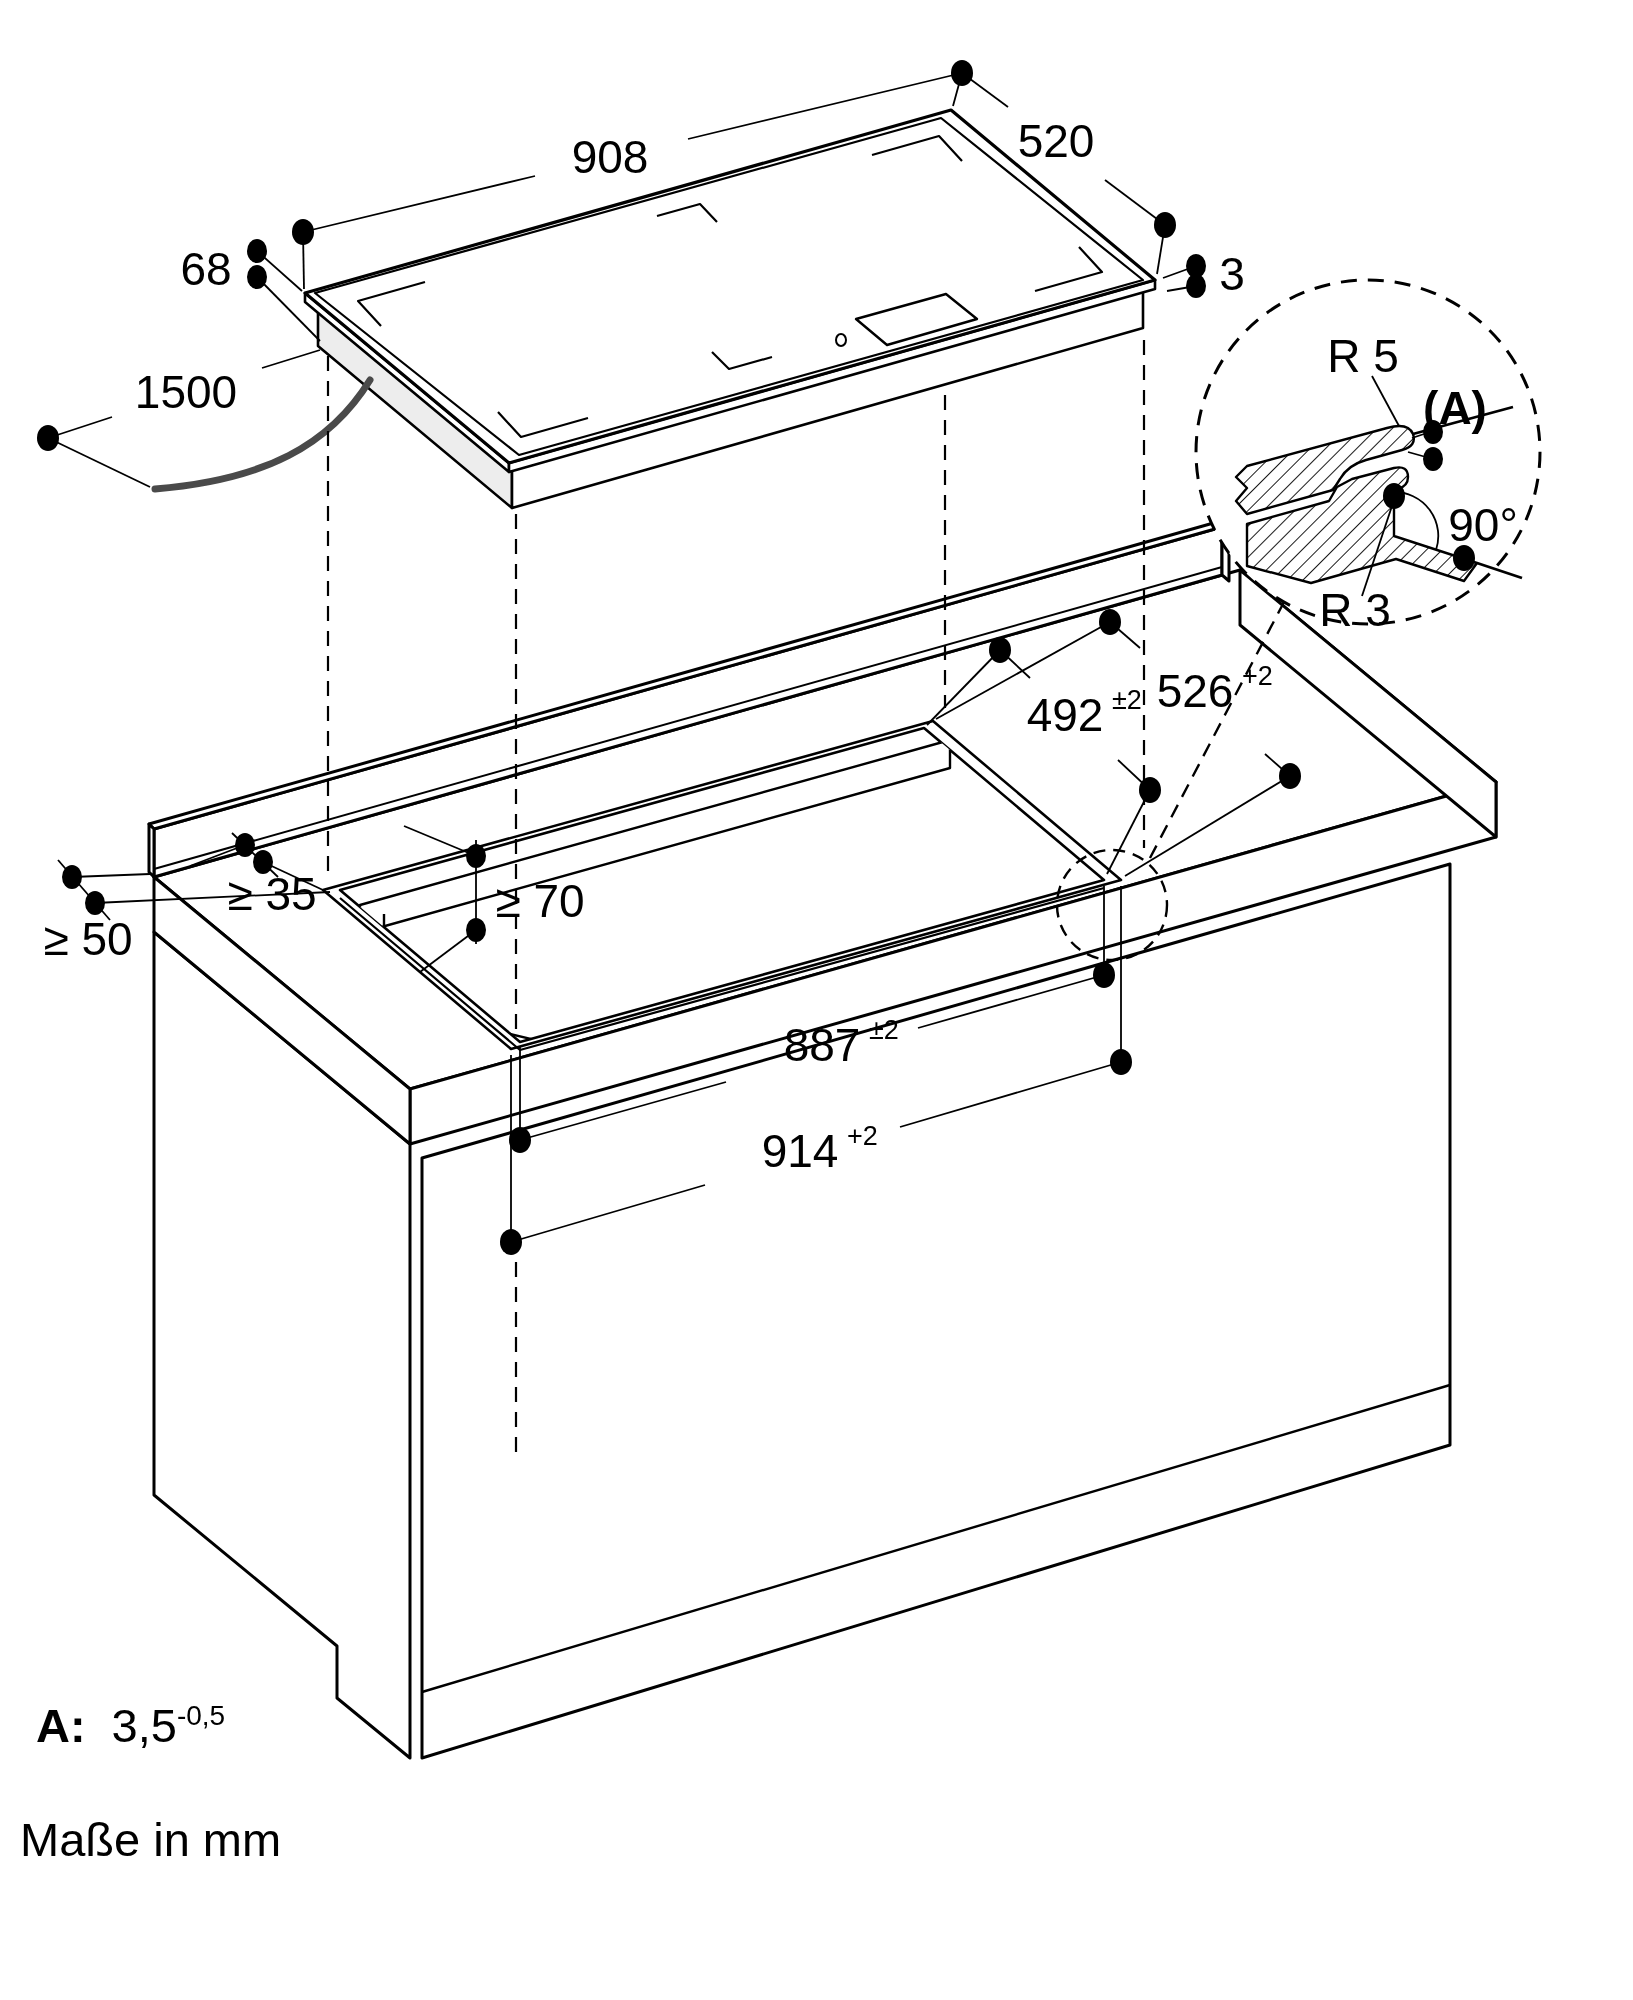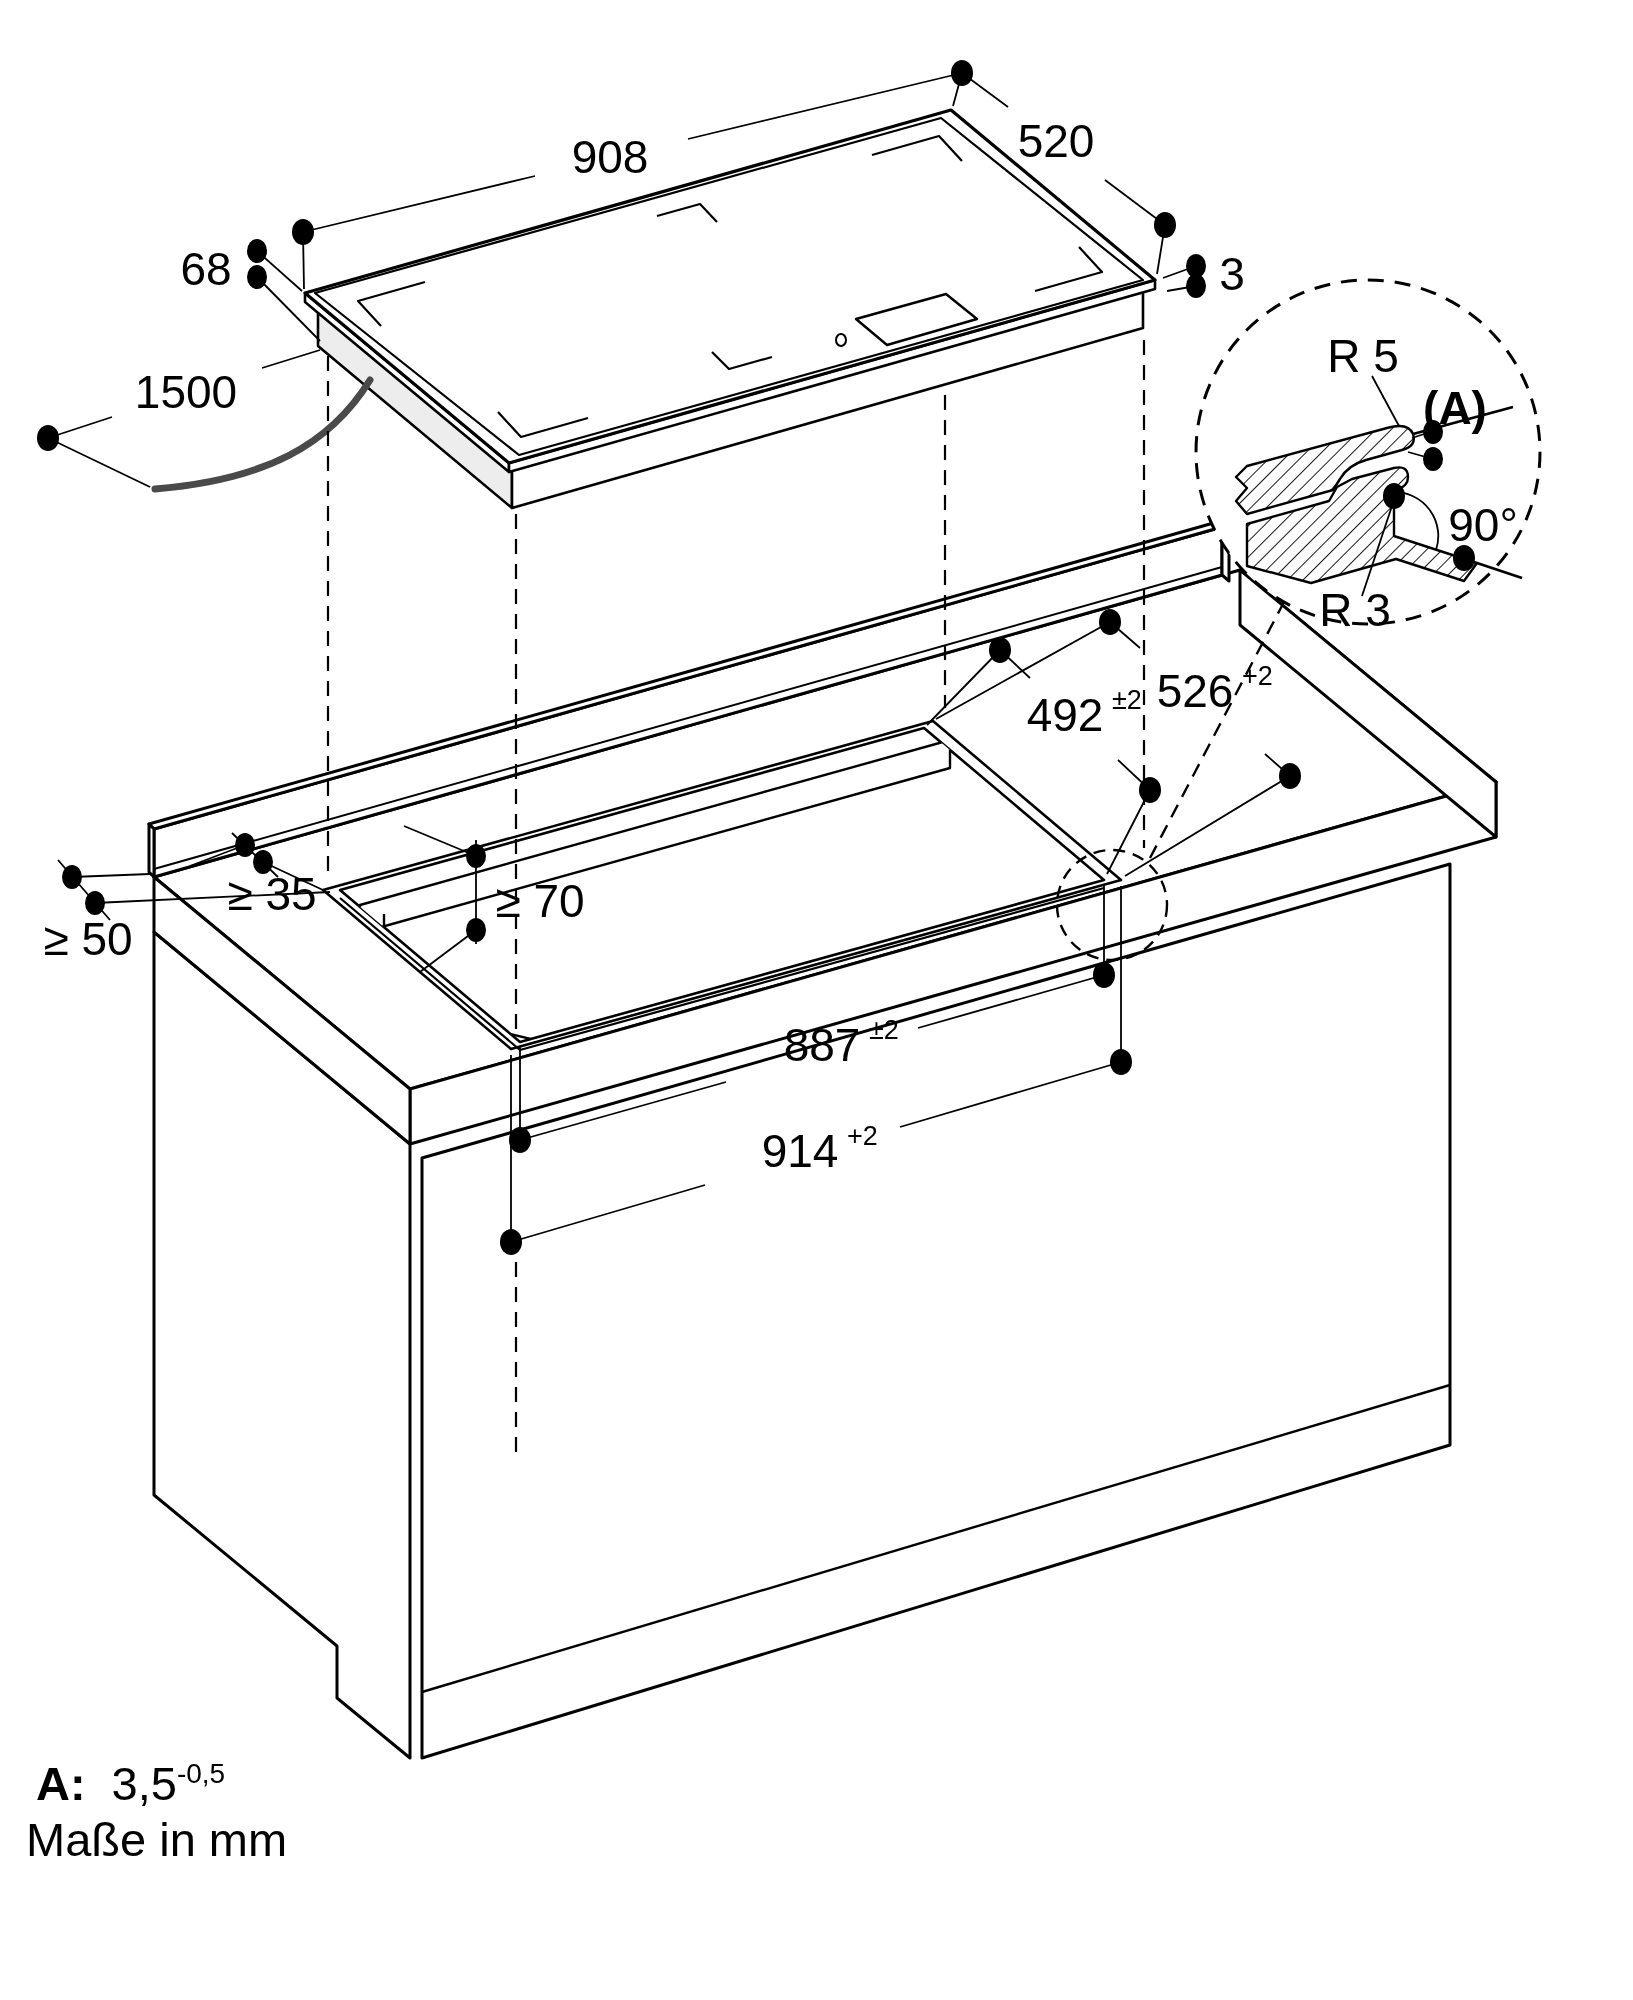--- a/index.html
+++ b/index.html
@@ -2,24 +2,24 @@
 <html><head>
 <meta charset="utf-8">
 <style>
   html,body{margin:0;padding:0;background:#fff;}
   body{width:1633px;height:2000px;position:relative;font-family:"Liberation Sans",sans-serif;color:#000;}
   svg{position:absolute;left:0;top:0;}
   svg text{font-family:"Liberation Sans",sans-serif;fill:#000;}
   .dim{font-size:46px;}
   .sup{font-size:27px;}
   .bold{font-weight:bold;}
-  .footer-a{position:absolute;left:36px;top:1756px;font-size:47px;}
+  .footer-a{position:absolute;left:36px;top:1698px;font-size:47px;}
   .footer-a b{margin-right:26px;}
   .footer-a sup{font-size:28px;vertical-align:super;}
-  .footer-units{position:absolute;left:26px;top:1812px;font-size:47px;}
+  .footer-units{position:absolute;left:20px;top:1812px;font-size:47px;}
 </style>
 </head>
 <body>
 
 <svg width="1633" height="2000" viewBox="0 0 1633 2000">
   <defs>
     <pattern id="hatch" patternUnits="userSpaceOnUse" width="11" height="11" patternTransform="rotate(45)">
       <line x1="0" y1="0" x2="0" y2="11" stroke="#000" stroke-width="1.8"></line>
     </pattern>
     <clipPath id="holeClip">

